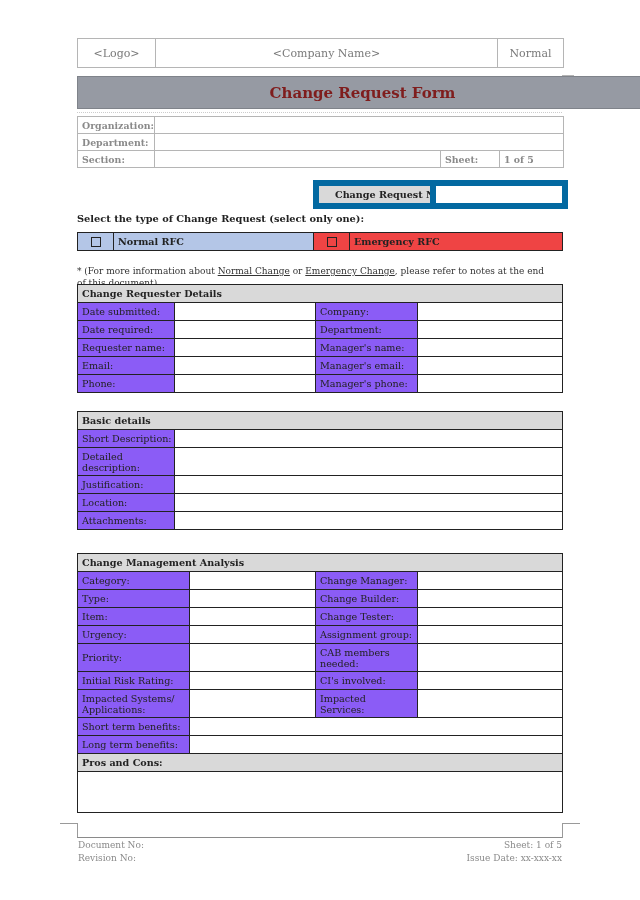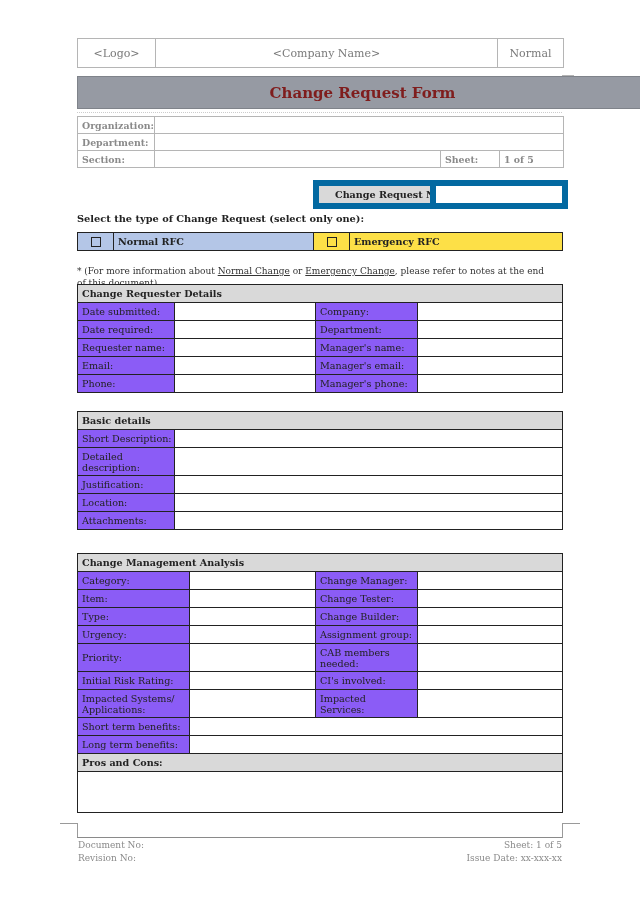--- a/index.html
+++ b/index.html
@@ -8,21 +8,21 @@
   table{border-collapse:collapse;position:absolute;table-layout:fixed;}
   td{padding:0 4px;font-size:9.6px;line-height:11px;vertical-align:middle;overflow:hidden;white-space:nowrap;}
   .hdr td{border:1px solid #b5b5b5;color:#7a7a7a;font-size:11px;text-align:center;height:28px;}
   .title{left:77px;top:76px;width:571px;height:33px;background:#969aa3;color:#7f1d1d;font-weight:bold;font-size:15px;text-align:center;line-height:33px;border:1px solid #7f838a;box-sizing:border-box;}
   .org td{border:1px solid #b5b5b5;color:#8a8a8a;font-weight:bold;height:16px;font-size:9.4px;}
   .crn td{border:6px solid #0369a1;height:17px;font-weight:bold;padding-left:16px;}
   .crn .lbl{background:#d9d9d9;text-align:center;}
   .sel-label{left:77px;top:213px;font-size:9.8px;font-weight:bold;}
   .rfc td{border:1px solid #222;height:17px;font-weight:bold;}
   .rfc .blue{background:#b4c6e7;margin-left:8px;}
-  .rfc .orange{background:#fde047;}
+  .rfc .orange{background:#ef4444;}
   .rfc .cb{text-align:center;}
   .box{display:inline-block;width:8px;height:8px;border:1.2px solid #222;vertical-align:middle;}
   .note{left:77px;top:254px;width:470px;font-size:9px;line-height:12px;color:#333;white-space:normal;margin-top:11px;}
   .note u{text-decoration:underline;}
   .grid td{border:1px solid #222;height:17px;}
   .grid .sec{background:#d9d9d9;font-weight:bold;}
   .grid .lbl{background:#8b5cf6;}
   .grid .tall{height:27px;white-space:normal;line-height:11px;}
   .grid .pros-body{height:40px;}
   .corner{position:absolute;border-color:#9a9a9a;border-style:solid;border-width:0;}
@@ -196,29 +196,29 @@
       <tr>
         <td colspan="4" class="sec">Change Management Analysis</td>
       </tr>
   <tr>
     <td class="lbl">Category:</td>
     <td></td>
     <td class="lbl">Change Manager:</td>
     <td></td>
   </tr>
   <tr>
+    <td class="lbl">Type:</td>
+    <td></td>
+    <td class="lbl">Change Builder:</td>
+    <td></td>
+  </tr>
+  <tr>
     <td class="lbl">Item:</td>
     <td></td>
     <td class="lbl">Change Tester:</td>
-    <td></td>
-  </tr>
-  <tr>
-    <td class="lbl">Type:</td>
-    <td></td>
-    <td class="lbl">Change Builder:</td>
     <td></td>
   </tr>
   <tr>
     <td class="lbl">Urgency:</td>
     <td></td>
     <td class="lbl">Assignment group:</td>
     <td></td>
   </tr>
   <tr>
     <td class="lbl tall">Priority:</td>

